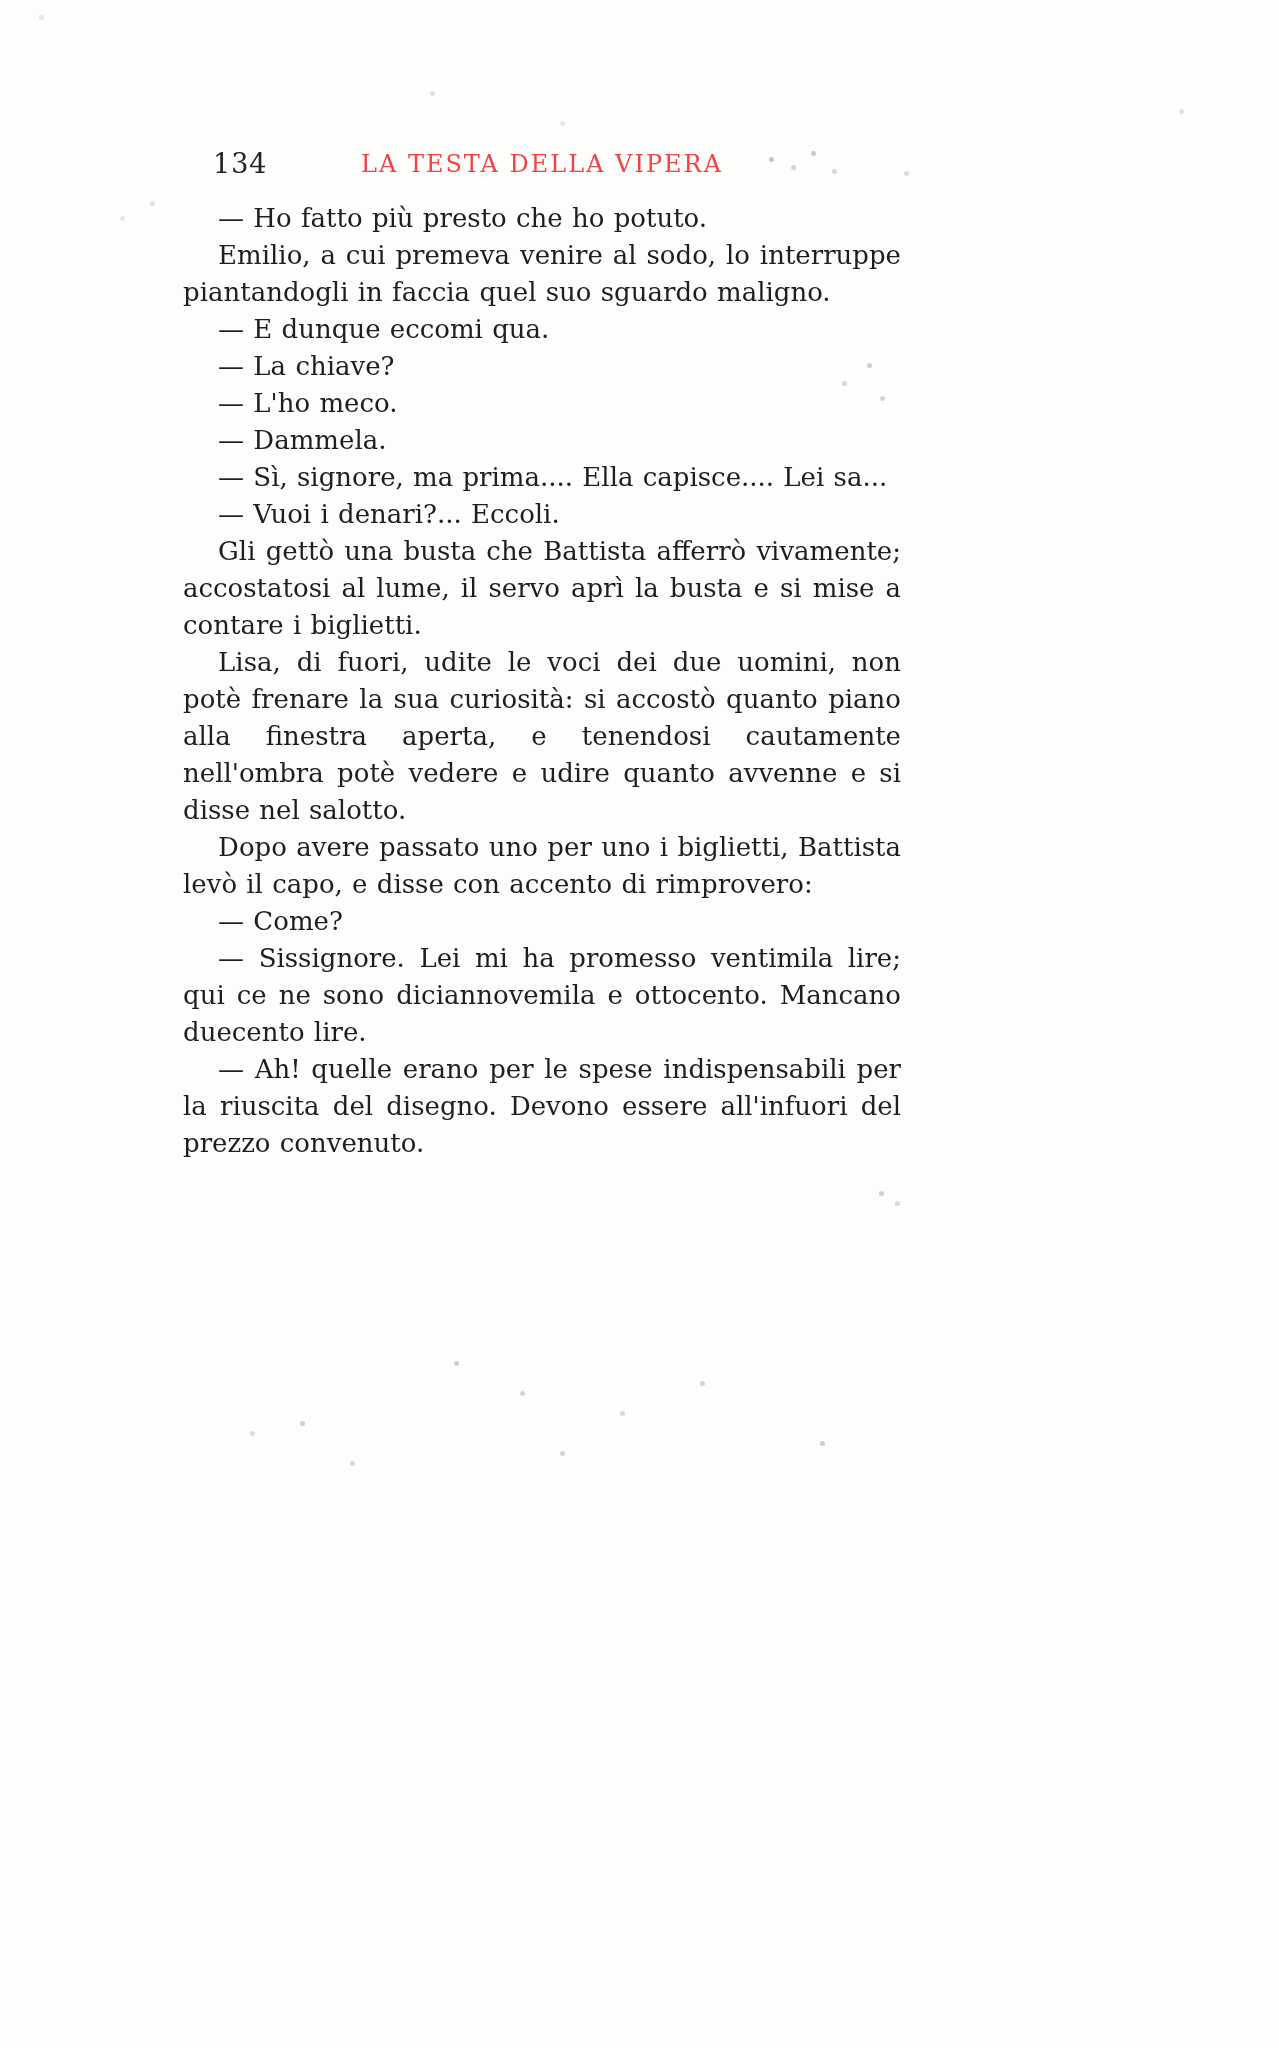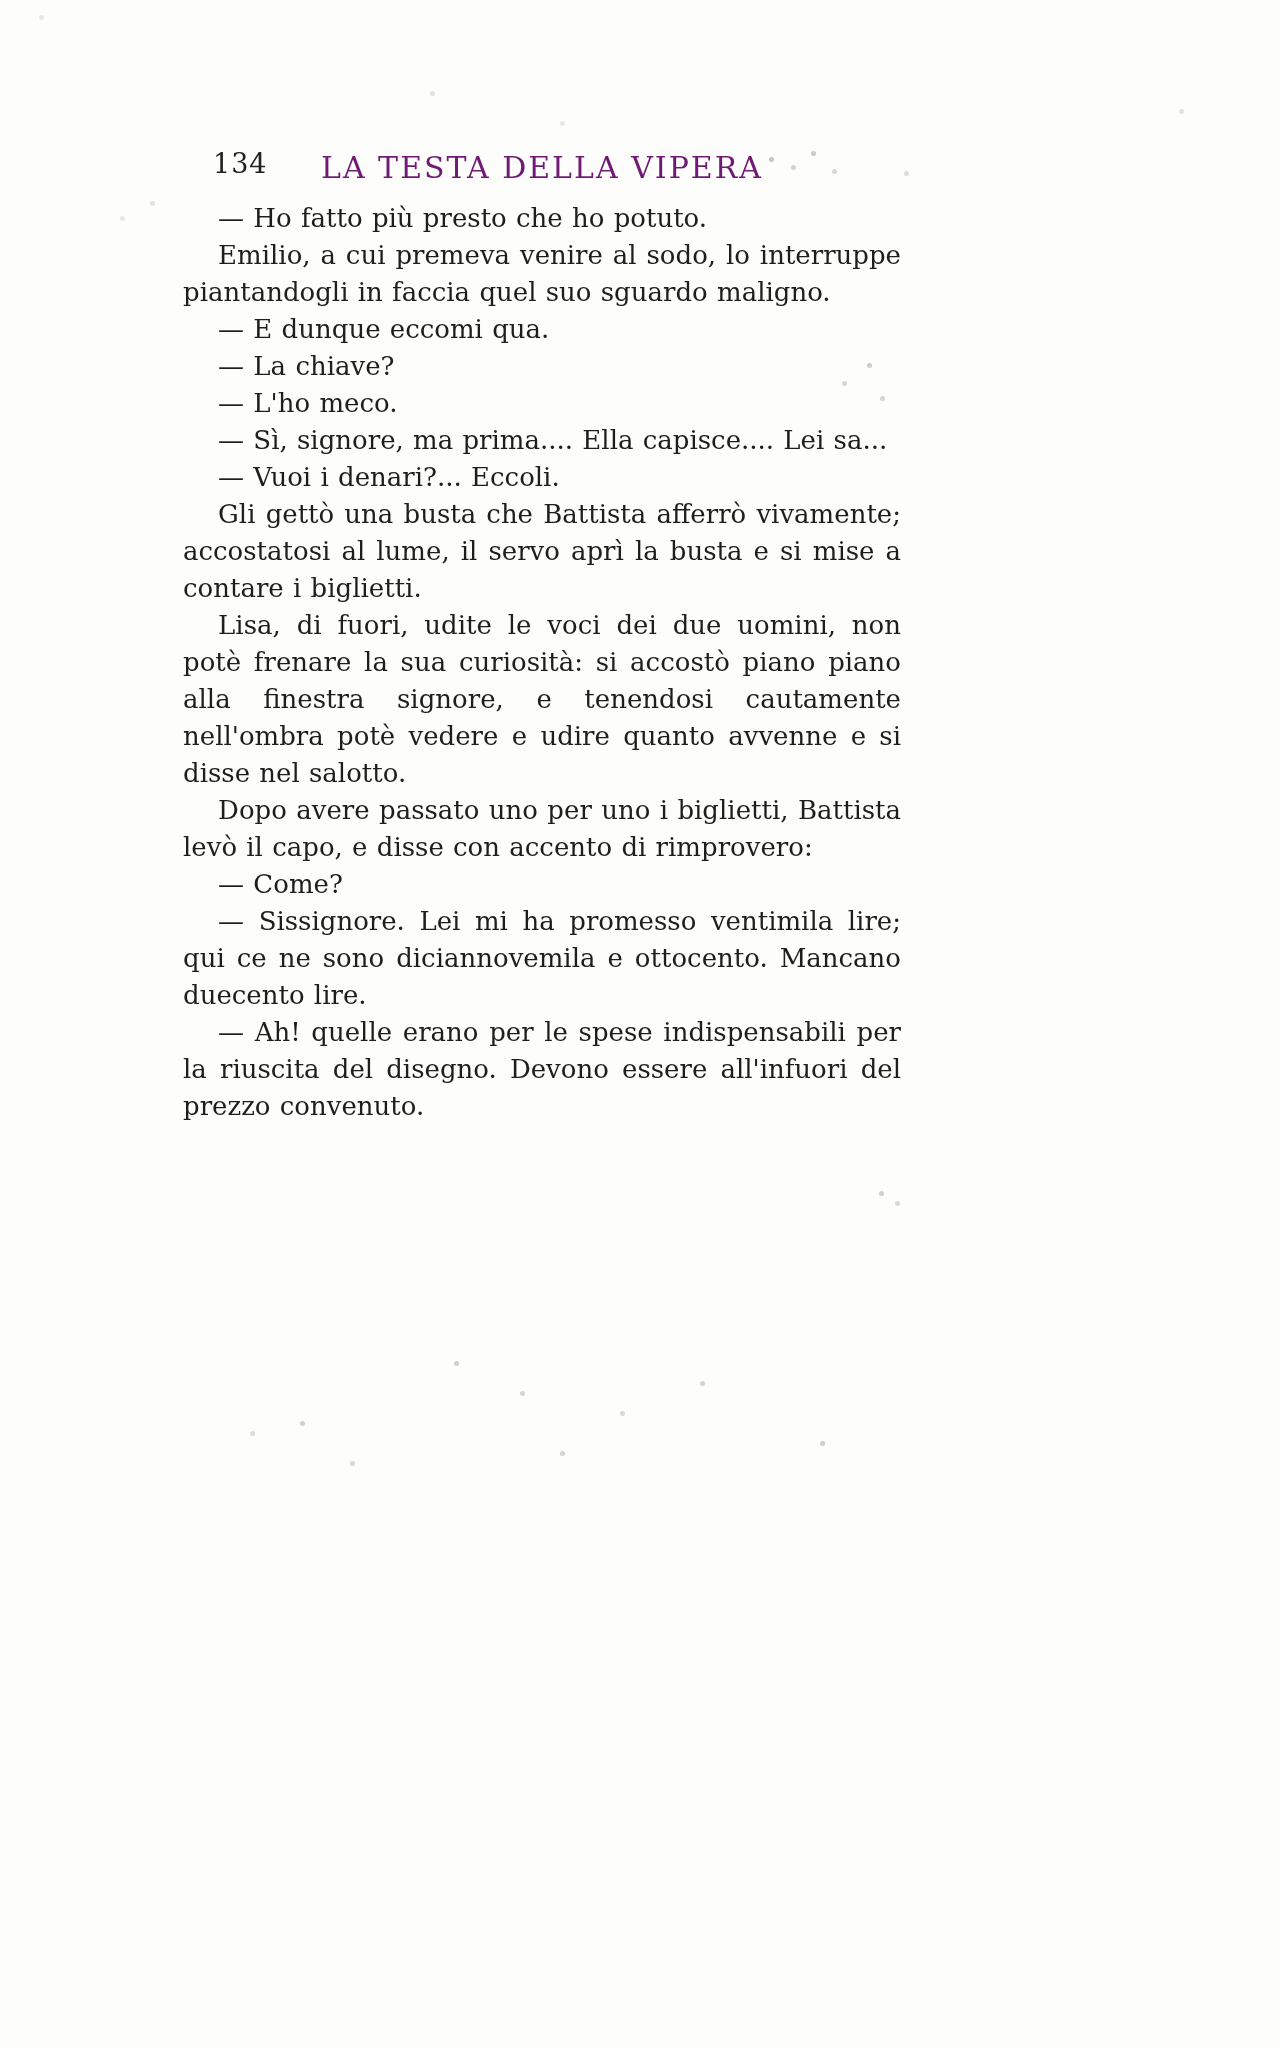--- a/index.html
+++ b/index.html
@@ -29,24 +29,24 @@
     top: 0;
     font-size: 27px;
     letter-spacing: 1px;
     color: #222;
   }
   .running-title {
     position: absolute;
     left: 50%;
     top: 2px;
     transform: translateX(-50%);
-    font-size: 30px;
+    font-size: 24px;
     letter-spacing: 2px;
     white-space: nowrap;
-    color: #701a75;
+    color: #ef4444;
   }
   .text-block {
     position: absolute;
     top: 200px;
     left: 183px;
     width: 718px;
     font-size: 26px;
     line-height: 37px;
     text-align: justify;
     hyphens: auto;
@@ -106,23 +106,24 @@
     <span class="page-number">134</span>
     <span class="running-title">LA TESTA DELLA VIPERA</span>
   </div>
 
   <div class="text-block">
       <p class="para">— Ho fatto più presto che ho potuto.</p>
       <p class="para">Emilio, a cui premeva venire al sodo, lo interruppe piantandogli in faccia quel suo sguardo maligno.</p>
       <p class="para">— E dunque eccomi qua.</p>
       <p class="para">— La chiave?</p>
       <p class="para">— L'ho meco.</p>
+      <p class="para">— Dammela.</p>
       <p class="para">— Sì, signore, ma prima.... Ella capisce.... Lei sa...</p>
       <p class="para">— Vuoi i denari?... Eccoli.</p>
       <p class="para">Gli gettò una busta che Battista afferrò vivamente; accostatosi al lume, il servo aprì la busta e si mise a contare i biglietti.</p>
-      <p class="para">Lisa, di fuori, udite le voci dei due uomini, non potè frenare la sua curiosità: si accostò piano piano alla finestra signore, e tenendosi cautamente nell'ombra potè vedere e udire quanto avvenne e si disse nel salotto.</p>
+      <p class="para">Lisa, di fuori, udite le voci dei due uomini, non potè frenare la sua curiosità: si accostò quanto piano alla finestra aperta, e tenendosi cautamente nell'ombra potè vedere e udire quanto avvenne e si disse nel salotto.</p>
       <p class="para">Dopo avere passato uno per uno i biglietti, Battista levò il capo, e disse con accento di rimprovero:</p>
       <p class="para">— Come?</p>
       <p class="para">— Sissignore. Lei mi ha promesso ventimila lire; qui ce ne sono diciannovemila e ottocento. Mancano duecento lire.</p>
       <p class="para">— Ah! quelle erano per le spese indispensabili per la riuscita del disegno. Devono essere all'infuori del prezzo convenuto.</p>
     </div>
 
 </div>
 
 </body></html>

